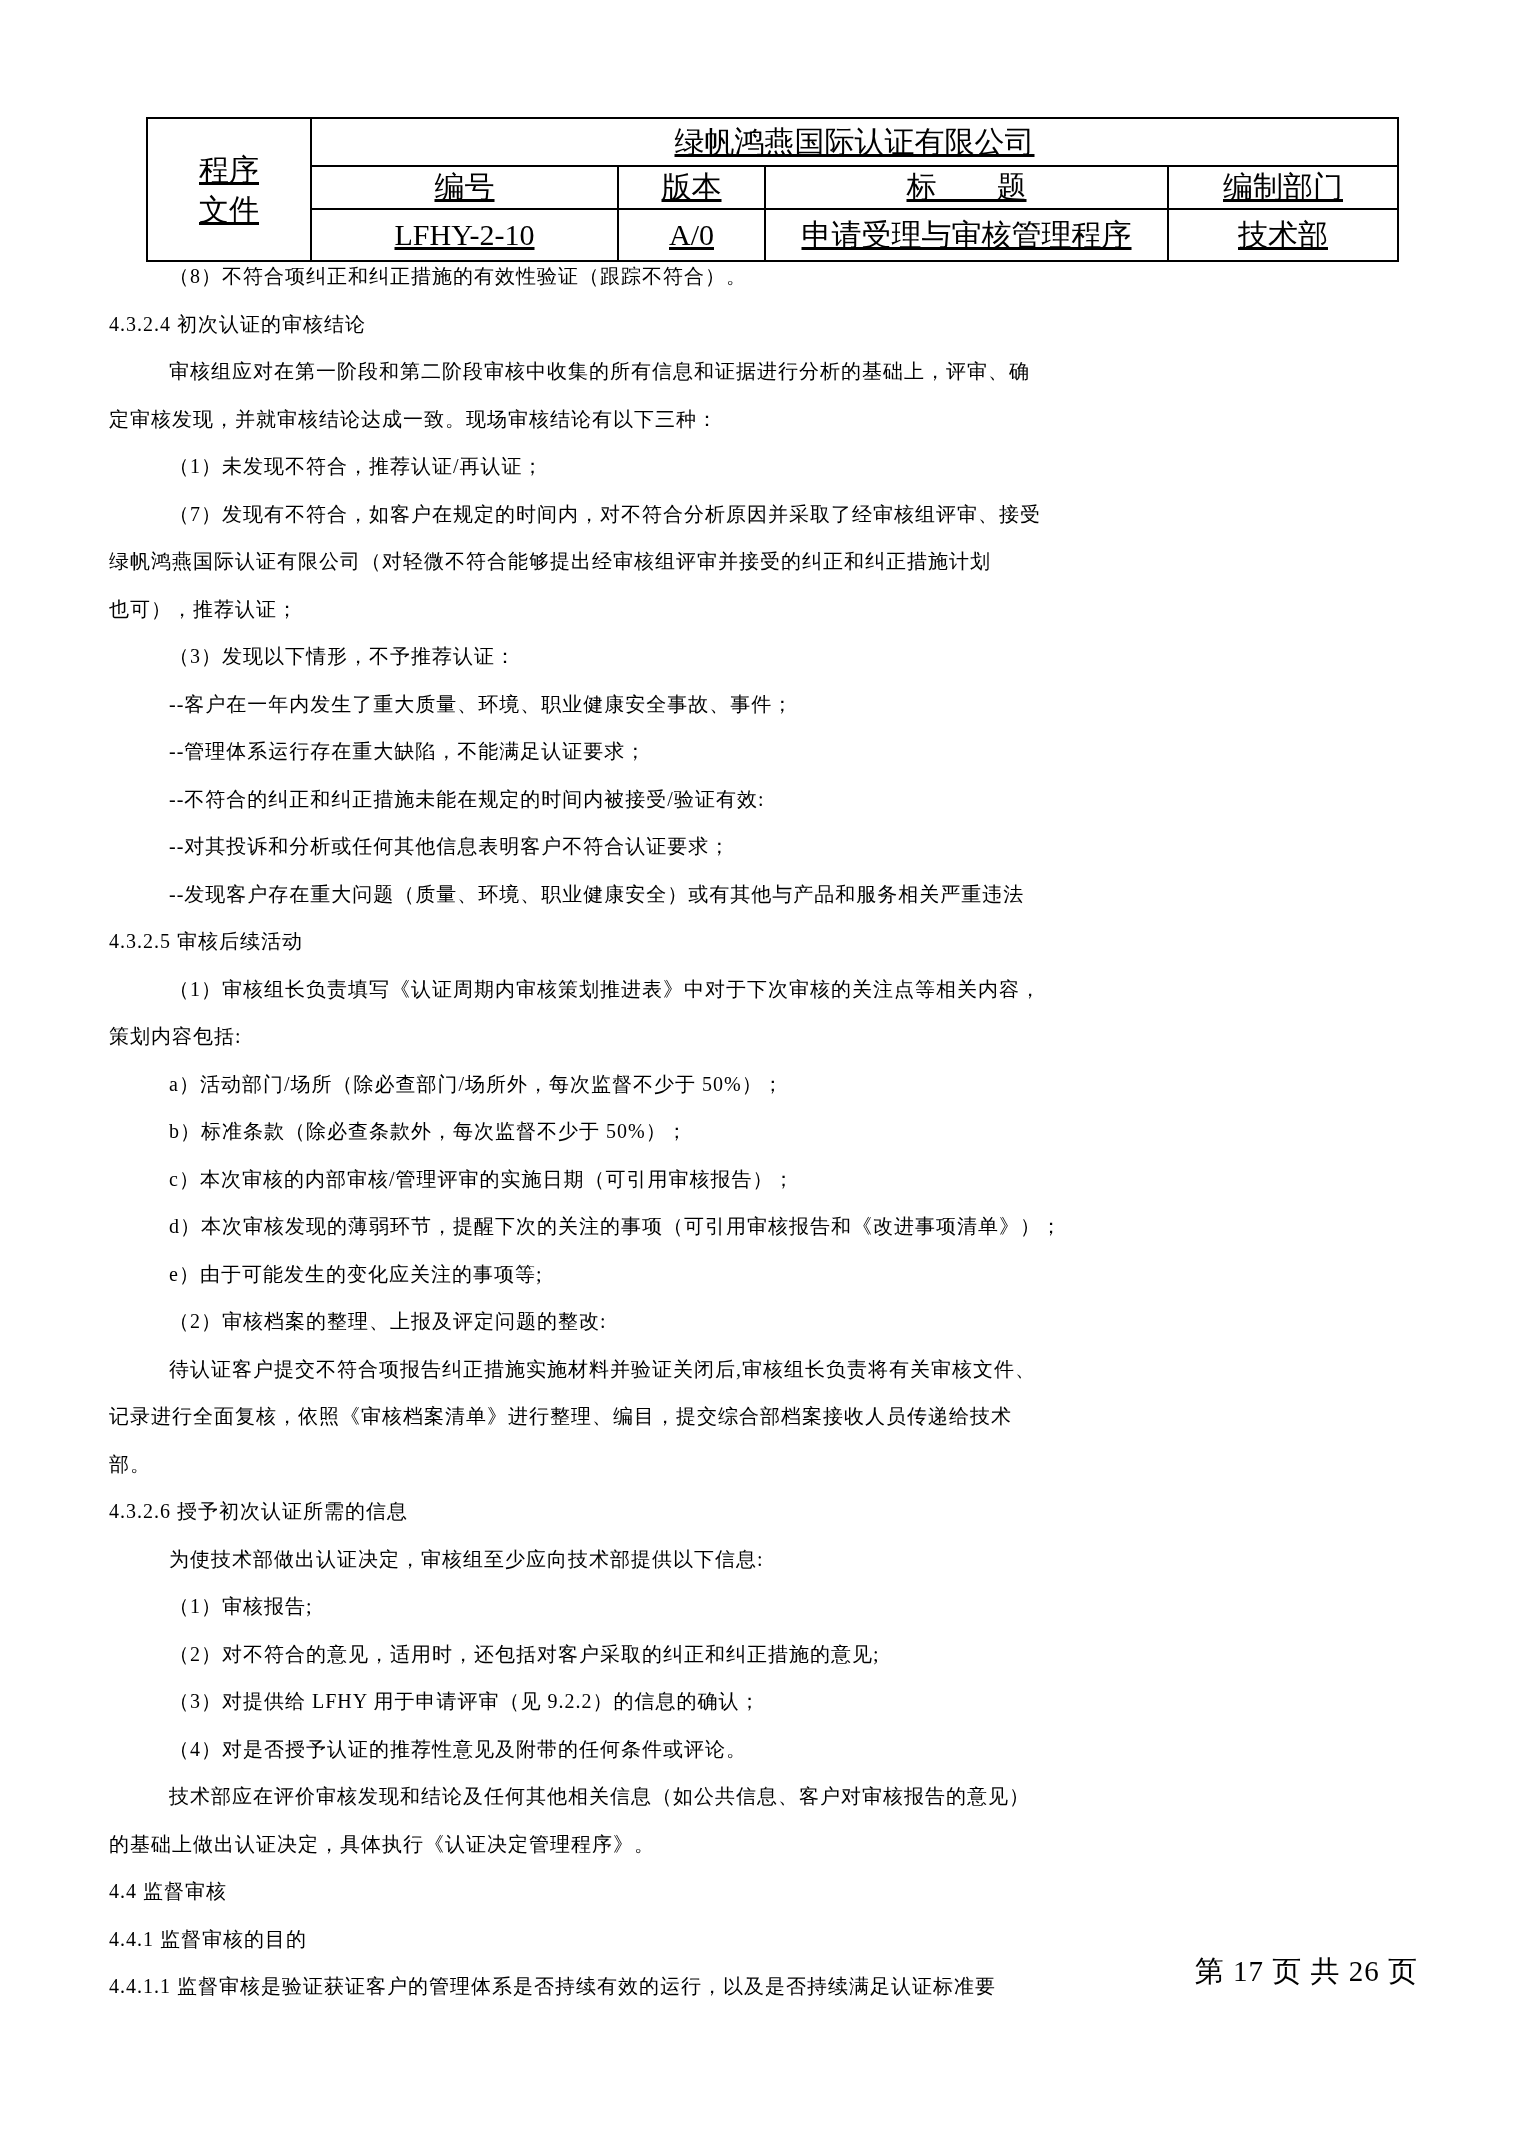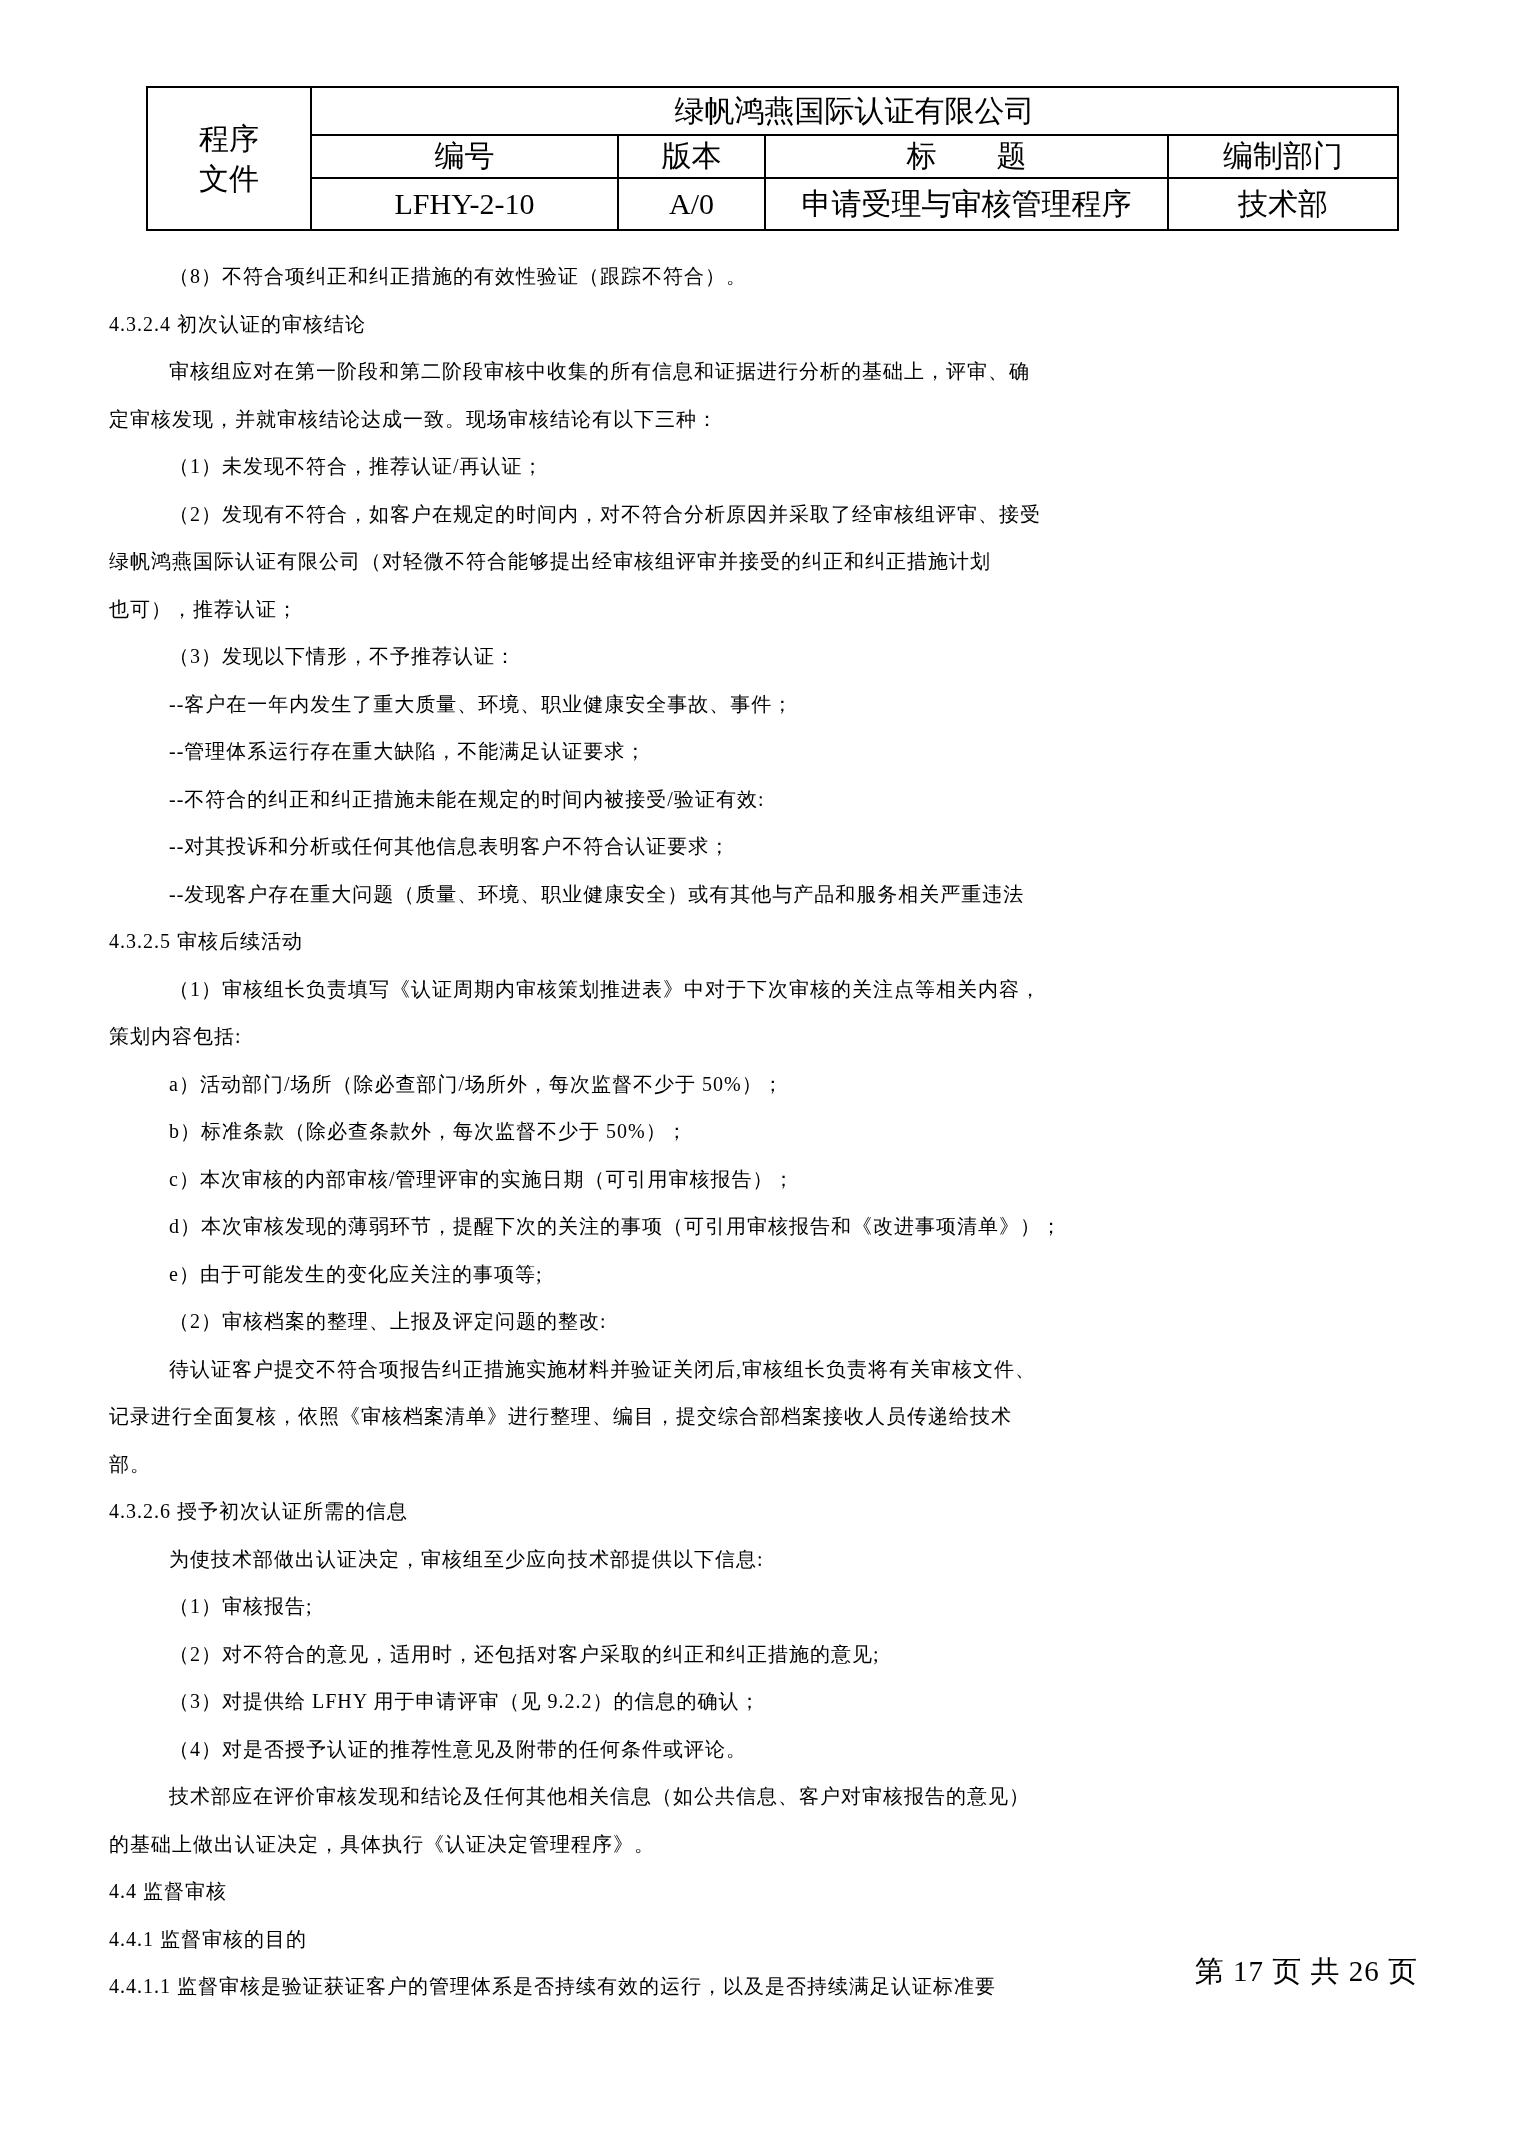--- a/index.html
+++ b/index.html
@@ -17,24 +17,25 @@
   }
   .page {
     position: absolute;
     inset: 0;
     background: #ffffff;
   }
   
   table.hdr {
     position: absolute;
     left: 146px;
-    top: 86px;
+    top: 117px;
     width: 1251px;
     border-collapse: collapse;
     table-layout: fixed;
+    text-decoration: underline;
   }
   table.hdr td {
     border: 2px solid #000000;
     text-align: center;
     vertical-align: middle;
     padding: 0;
     font-size: 30px;
     white-space: nowrap;
     overflow: hidden;
   }
@@ -104,21 +105,21 @@
       </tr>
     </tbody>
   </table>
 
   <div class="body-text" id="body-lines">
       <div class="ln ind">（8）不符合项纠正和纠正措施的有效性验证（跟踪不符合）。</div>
       <div class="ln">4.3.2.4 初次认证的审核结论</div>
       <div class="ln ind">审核组应对在第一阶段和第二阶段审核中收集的所有信息和证据进行分析的基础上，评审、确</div>
       <div class="ln">定审核发现，并就审核结论达成一致。现场审核结论有以下三种：</div>
       <div class="ln ind">（1）未发现不符合，推荐认证/再认证；</div>
-      <div class="ln ind">（2）发现有不符合，如客户在规定的时间内，对不符合分析原因并采取了经审核组评审、接受</div>
+      <div class="ln ind">（7）发现有不符合，如客户在规定的时间内，对不符合分析原因并采取了经审核组评审、接受</div>
       <div class="ln">绿帆鸿燕国际认证有限公司（对轻微不符合能够提出经审核组评审并接受的纠正和纠正措施计划</div>
       <div class="ln">也可），推荐认证；</div>
       <div class="ln ind">（3）发现以下情形，不予推荐认证：</div>
       <div class="ln ind">--客户在一年内发生了重大质量、环境、职业健康安全事故、事件；</div>
       <div class="ln ind">--管理体系运行存在重大缺陷，不能满足认证要求；</div>
       <div class="ln ind">--不符合的纠正和纠正措施未能在规定的时间内被接受/验证有效:</div>
       <div class="ln ind">--对其投诉和分析或任何其他信息表明客户不符合认证要求；</div>
       <div class="ln ind">--发现客户存在重大问题（质量、环境、职业健康安全）或有其他与产品和服务相关严重违法</div>
       <div class="ln">4.3.2.5 审核后续活动</div>
       <div class="ln ind">（1）审核组长负责填写《认证周期内审核策划推进表》中对于下次审核的关注点等相关内容，</div>

